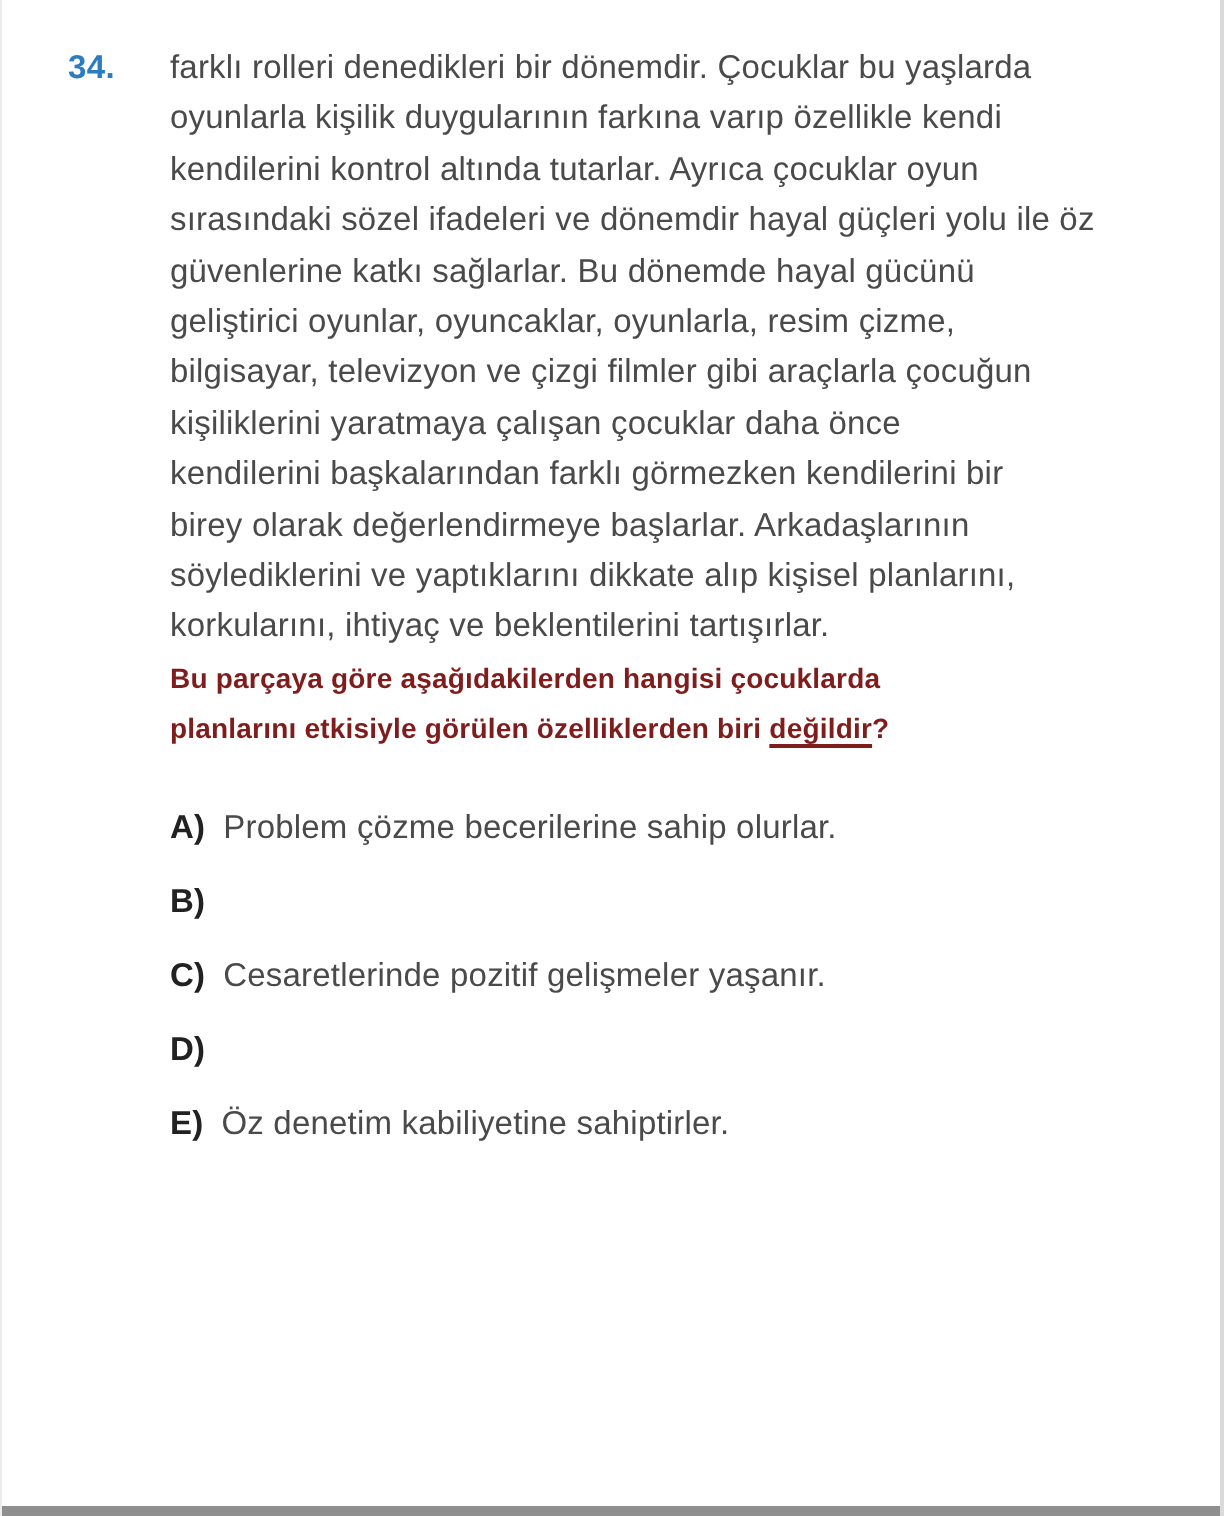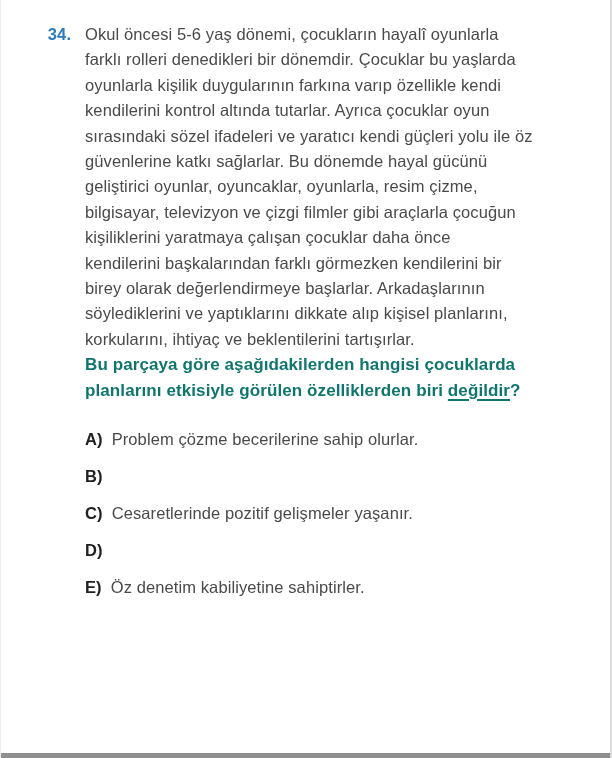--- a/index.html
+++ b/index.html
@@ -21,38 +21,37 @@
     padding: 22px 26px 0 33px;
   }
 
   .qnum {
     flex: 0 0 51px;
     width: 51px;
     font-size: 16.5px;
     line-height: 25.4px;
     font-weight: 700;
     letter-spacing: 0.2px;
-    text-align: center;
   }
 
   .content { flex: 1; min-width: 0; }
 
   .passage-line {
     font-size: 16.5px;
     line-height: 25.4px;
     color: #4a4a4a;
     white-space: nowrap;
     letter-spacing: 0.1px;
   }
 
   .prompt-line {
-    font-size: 17px;
+    font-size: 14px;
     line-height: 25.4px;
     font-weight: 700;
-    color: #0f766e;
+    color: #7f1d1d;
     white-space: nowrap;
     letter-spacing: 0.1px;
   }
 
   .prompt-line .underline {
     text-decoration: underline;
     text-decoration-thickness: 2px;
     text-underline-offset: 3px;
   }
 
@@ -84,25 +83,24 @@
   }
 </style>
 </head>
 <body>
 
 <div class="page">
   <div class="question-row">
     <div class="qnum" style="color: rgb(43, 124, 192);">34.</div>
     <div class="content">
       <div>
-          <div class="passage-line">Okul öncesi 5-6 yaş dönemi, çocukların hayalî oyunlarla</div>
           <div class="passage-line">farklı rolleri denedikleri bir dönemdir. Çocuklar bu yaşlarda</div>
           <div class="passage-line">oyunlarla kişilik duygularının farkına varıp özellikle kendi</div>
           <div class="passage-line">kendilerini kontrol altında tutarlar. Ayrıca çocuklar oyun</div>
-          <div class="passage-line">sırasındaki sözel ifadeleri ve yaratıcı kendi güçleri yolu ile öz</div>
+          <div class="passage-line">sırasındaki sözel ifadeleri ve dönemdir hayal güçleri yolu ile öz</div>
           <div class="passage-line">güvenlerine katkı sağlarlar. Bu dönemde hayal gücünü</div>
           <div class="passage-line">geliştirici oyunlar, oyuncaklar, oyunlarla, resim çizme,</div>
           <div class="passage-line">bilgisayar, televizyon ve çizgi filmler gibi araçlarla çocuğun</div>
           <div class="passage-line">kişiliklerini yaratmaya çalışan çocuklar daha önce</div>
           <div class="passage-line">kendilerini başkalarından farklı görmezken kendilerini bir</div>
           <div class="passage-line">birey olarak değerlendirmeye başlarlar. Arkadaşlarının</div>
           <div class="passage-line">söylediklerini ve yaptıklarını dikkate alıp kişisel planlarını,</div>
           <div class="passage-line">korkularını, ihtiyaç ve beklentilerini tartışırlar.</div>
         </div>
       <div>

